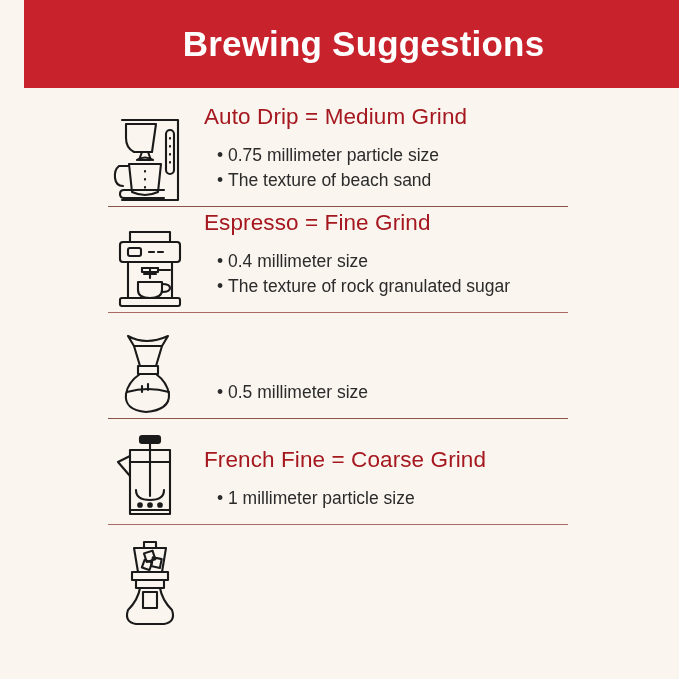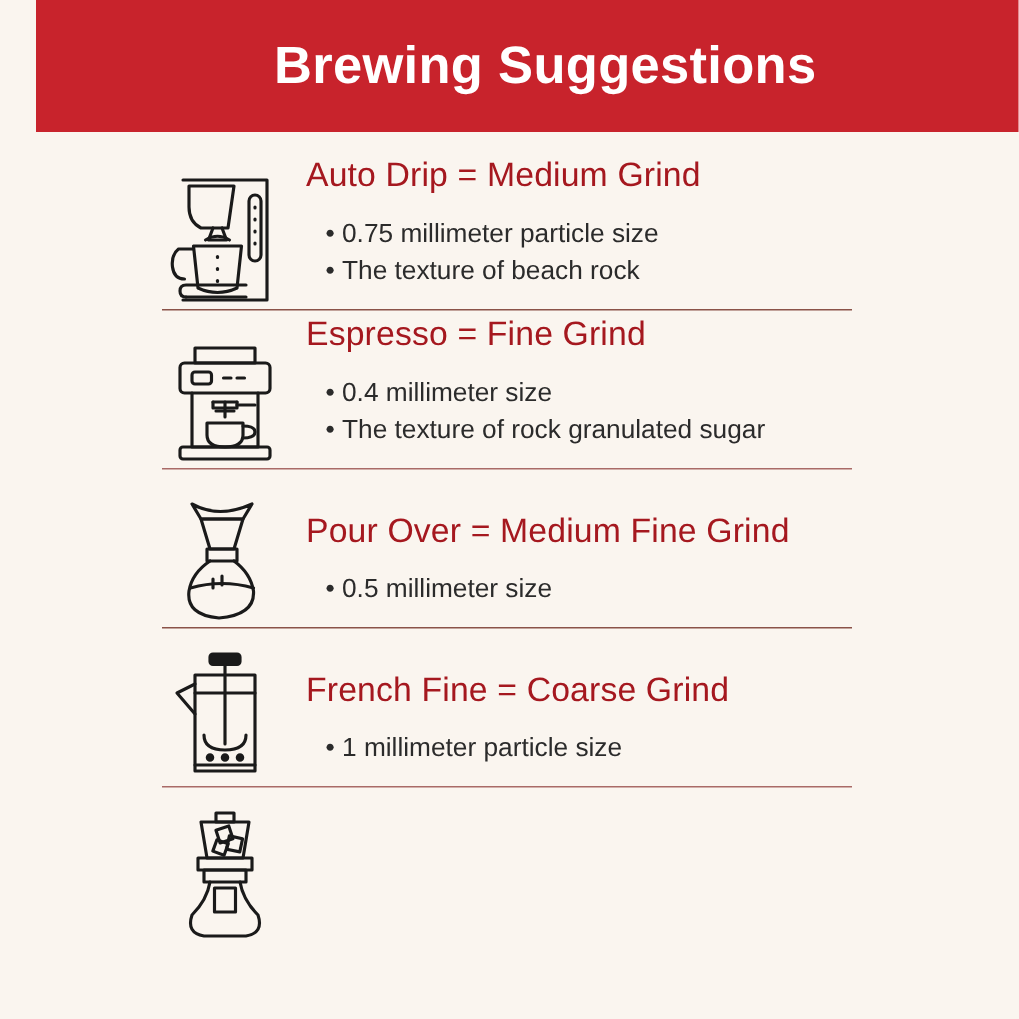--- a/index.html
+++ b/index.html
@@ -143,21 +143,21 @@
             <line x1="58" y1="32" x2="58" y2="32.6"></line>
             <line x1="58" y1="40" x2="58" y2="40.6"></line>
             <line x1="58" y1="48" x2="58" y2="48.6"></line>
           </g>
         </svg>
       </div>
       <div class="row-text">
         <p class="row-heading">Auto Drip = Medium Grind</p>
         <ul class="bullets">
           <li><span class="dot">•</span><span>0.75 millimeter particle size</span></li>
-          <li><span class="dot">•</span><span>The texture of beach rock</span></li>
+          <li><span class="dot">•</span><span>The texture of beach sand</span></li>
         </ul>
       </div>
     </div>
 
     <hr class="divider">
 
     <div class="brew-row">
       <div class="row-icon">
         <svg width="76" height="92" viewBox="0 0 76 92">
           <g fill="none" stroke="#1a1a1a" stroke-width="2.1" stroke-linejoin="round" stroke-linecap="round">
@@ -197,21 +197,20 @@
             <path d="M22 20 H50 L44 40 H28 Z"></path>
             <path d="M26 40 H46 V48 H26 Z"></path>
             <path d="M28 48 Q16 56 14 68 Q12 84 34 86 Q58 84 57 68 Q55 56 44 48"></path>
             <path d="M15 66 Q36 60 57 66"></path>
             <line x1="30" y1="60" x2="30" y2="66"></line>
             <line x1="36" y1="58" x2="36" y2="64"></line>
           </g>
         </svg>
       </div>
       <div class="row-text">
-        <p class="row-heading">Pour Over = Medium Fine Grind</p>
         <ul class="bullets">
           <li><span class="dot">•</span><span>0.5 millimeter size</span></li>
         </ul>
       </div>
     </div>
 
     <hr class="divider">
 
     <div class="brew-row">
       <div class="row-icon">

